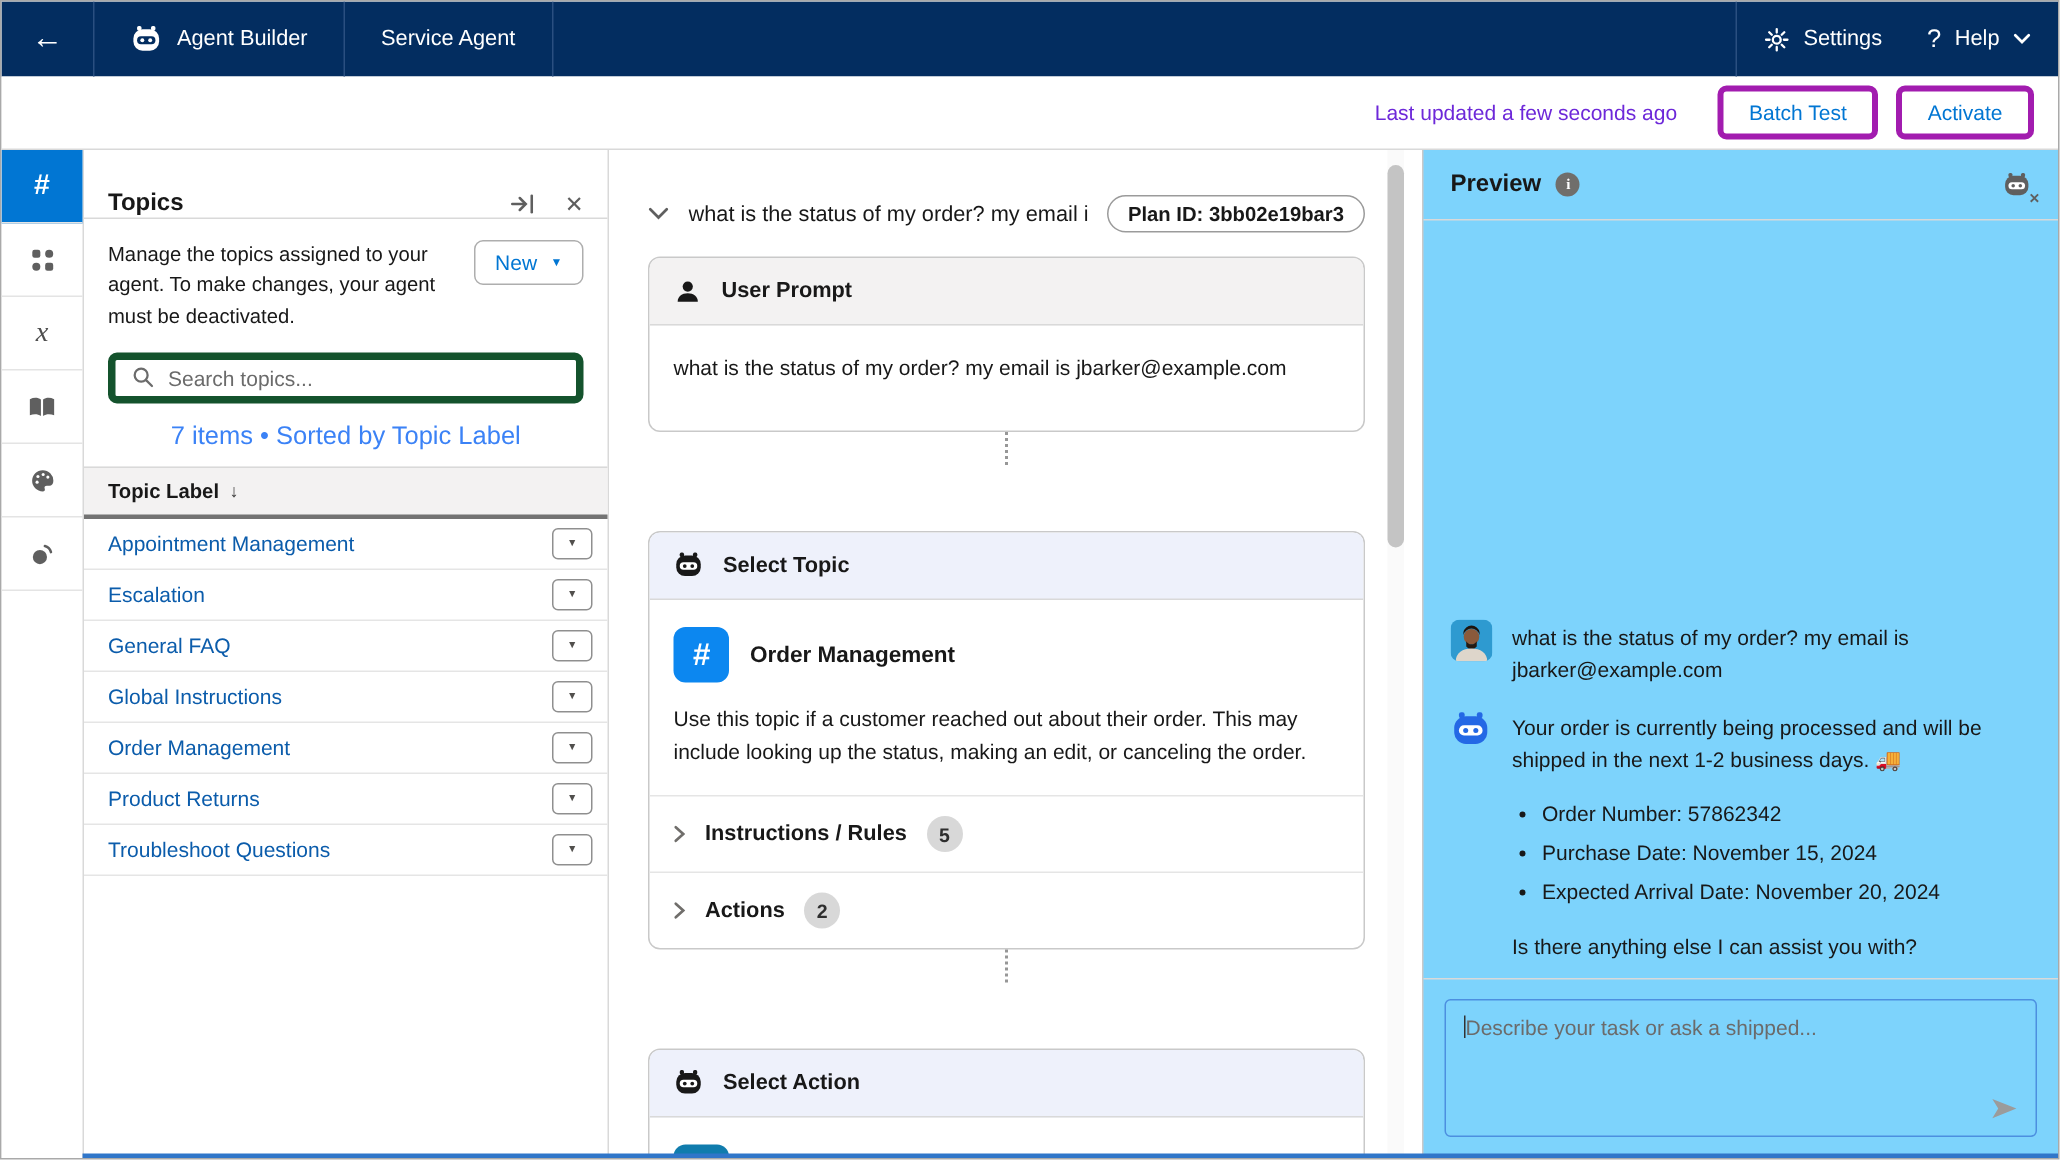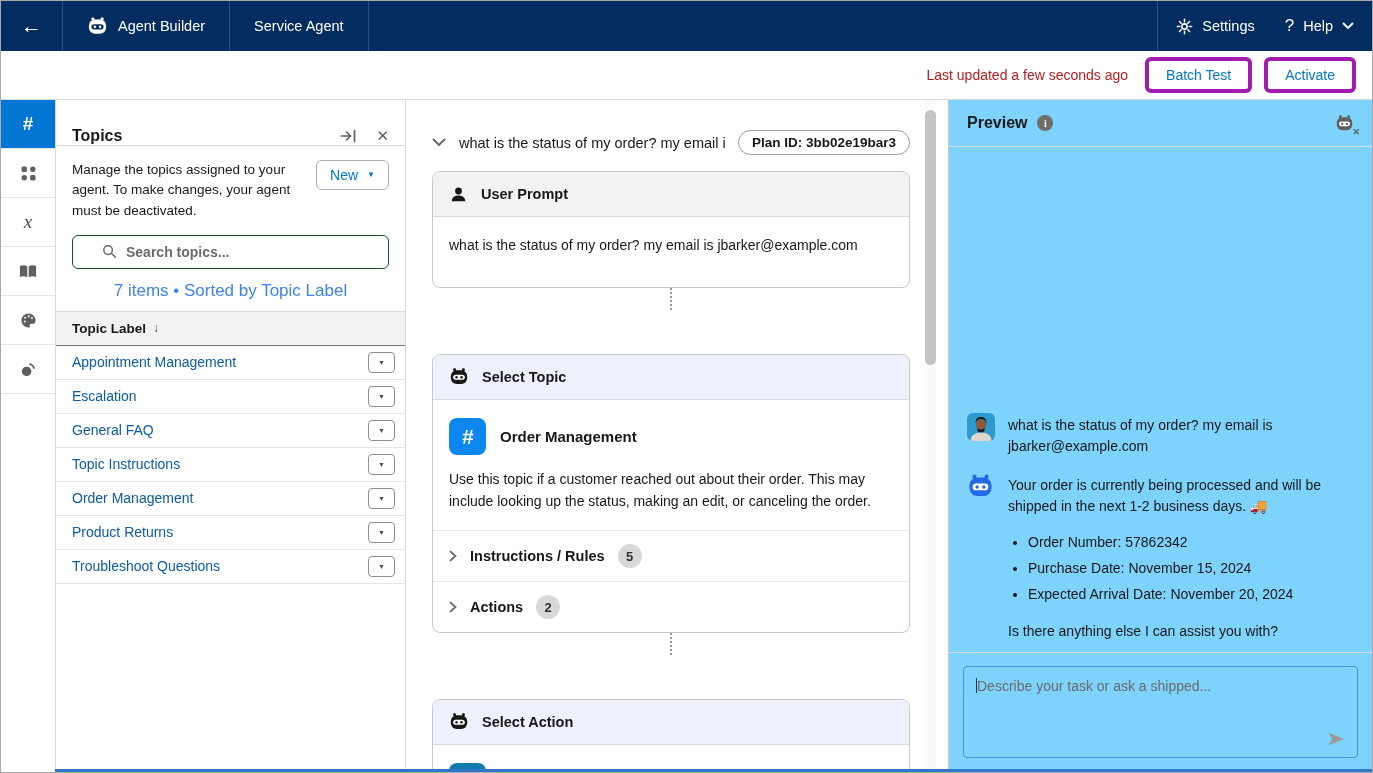--- a/index.html
+++ b/index.html
@@ -19,21 +19,21 @@
   .nav-app, .nav-tab { display:flex; align-items:center; gap:10px; padding:0 24px;
               border-right:1px solid #2a4f80; font-size:14.5px; }
   .nav-spacer { flex:1; }
   .nav-right { display:flex; align-items:center; border-left:1px solid #2a4f80; padding:0 18px; gap:30px; }
   .nav-btn { display:flex; align-items:center; gap:9px; font-size:14.5px; cursor:pointer; }
   .help-q { font-size:17px; font-weight:400; }
 
   
   .action-bar { height:49px; display:flex; align-items:center; justify-content:flex-end;
                 gap:12px; padding:0 16px; border-bottom:1px solid #d9d9d9; background:#fff; }
-  .last-updated { color:#b91c1c; font-size:14px; margin-right:5px; }
+  .last-updated { color:#6d28d9; font-size:14px; margin-right:15px; }
   .btn-outline { background:#fff; border:4px solid #a21caf; border-radius:6px;
                  color:#0176d3; font-size:14px; padding:6px 17px; cursor:pointer;
                  font-family:inherit; }
 
   
   .main { position:absolute; top:99px; left:0; right:0; bottom:0; display:flex; }
 
   
   .rail { width:55px; border-right:1px solid #d9d9d9; background:#fff; display:flex; flex-direction:column; }
   .rail-item { height:49px; display:flex; align-items:center; justify-content:center;
@@ -47,25 +47,25 @@
   .topics-header { height:46px; padding:0 16px; display:flex; align-items:flex-end;
                    justify-content:space-between; border-bottom:1px solid #d9d9d9; }
   .topics-title { font-size:16px; font-weight:600; }
   .topics-header-icons { display:flex; align-items:center; gap:18px; color:#5f5f5f; }
   .topics-desc-row { display:flex; justify-content:space-between; align-items:flex-start;
                      padding:14px 16px 6px 16px; }
   .topics-desc { font-size:13.5px; line-height:1.5; color:#181818; width:228px; }
   .new-btn { display:flex; align-items:center; gap:9px; border:1px solid #aeaeae; border-radius:6px;
              background:#fff; color:#0176d3; font-size:14px; padding:6px 13px; cursor:pointer; font-family:inherit; }
   .caret { font-size:8px; line-height:1; }
-  .search-box { margin:8px 16px 10px 16px; height:34px; border:1px solid #14532d; border-radius:6px;
-                display:flex; align-items:center; gap:9px; padding:0 29px;font-weight:bold; }
+  .search-box { margin:8px 16px 10px 16px; height:34px; border:5px solid #14532d; border-radius:6px;
+                display:flex; align-items:center; gap:9px; padding:0 11px; }
   .search-ph { color:#6b6b6b; font-size:14px; }
   .topics-count { padding:2px 16px 10px 16px; font-size:17px; color:#3b82f6;text-align:center; }
-  .col-header { height:35px; background:#f3f2f2; border-top:1px solid #d9d9d9; border-bottom:1px solid #737373;
+  .col-header { height:35px; background:#f3f2f2; border-top:1px solid #d9d9d9; border-bottom:3px solid #737373;
                 display:flex; align-items:center; gap:7px; padding:0 16px; font-size:13.5px; font-weight:700; }
   .sort-arrow { font-size:12px; font-weight:400; color:#444; }
   .topic-row { height:34px; display:flex; align-items:center; justify-content:space-between;
                padding:0 10px 0 16px; border-bottom:1px solid #e5e5e5; }
   .topic-link { color:#0b5cab; font-size:14px; text-decoration:none; cursor:pointer; }
   .row-menu-btn { width:27px; height:21px; border:1px solid #8f8f8f; border-radius:4px; background:#fff;
                   display:flex; align-items:center; justify-content:center; color:#514f4d;
                   font-size:7px; cursor:pointer; }
 
   
@@ -271,21 +271,21 @@
           <span>▼</span>
         </button>
     </div>
     <div class="topic-row">
       <a class="topic-link">General FAQ</a>
       <button class="row-menu-btn">
           <span>▼</span>
         </button>
     </div>
     <div class="topic-row">
-      <a class="topic-link">Topic Instructions</a>
+      <a class="topic-link">Global Instructions</a>
       <button class="row-menu-btn">
           <span>▼</span>
         </button>
     </div>
     <div class="topic-row">
       <a class="topic-link">Order Management</a>
       <button class="row-menu-btn">
           <span>▼</span>
         </button>
     </div>

